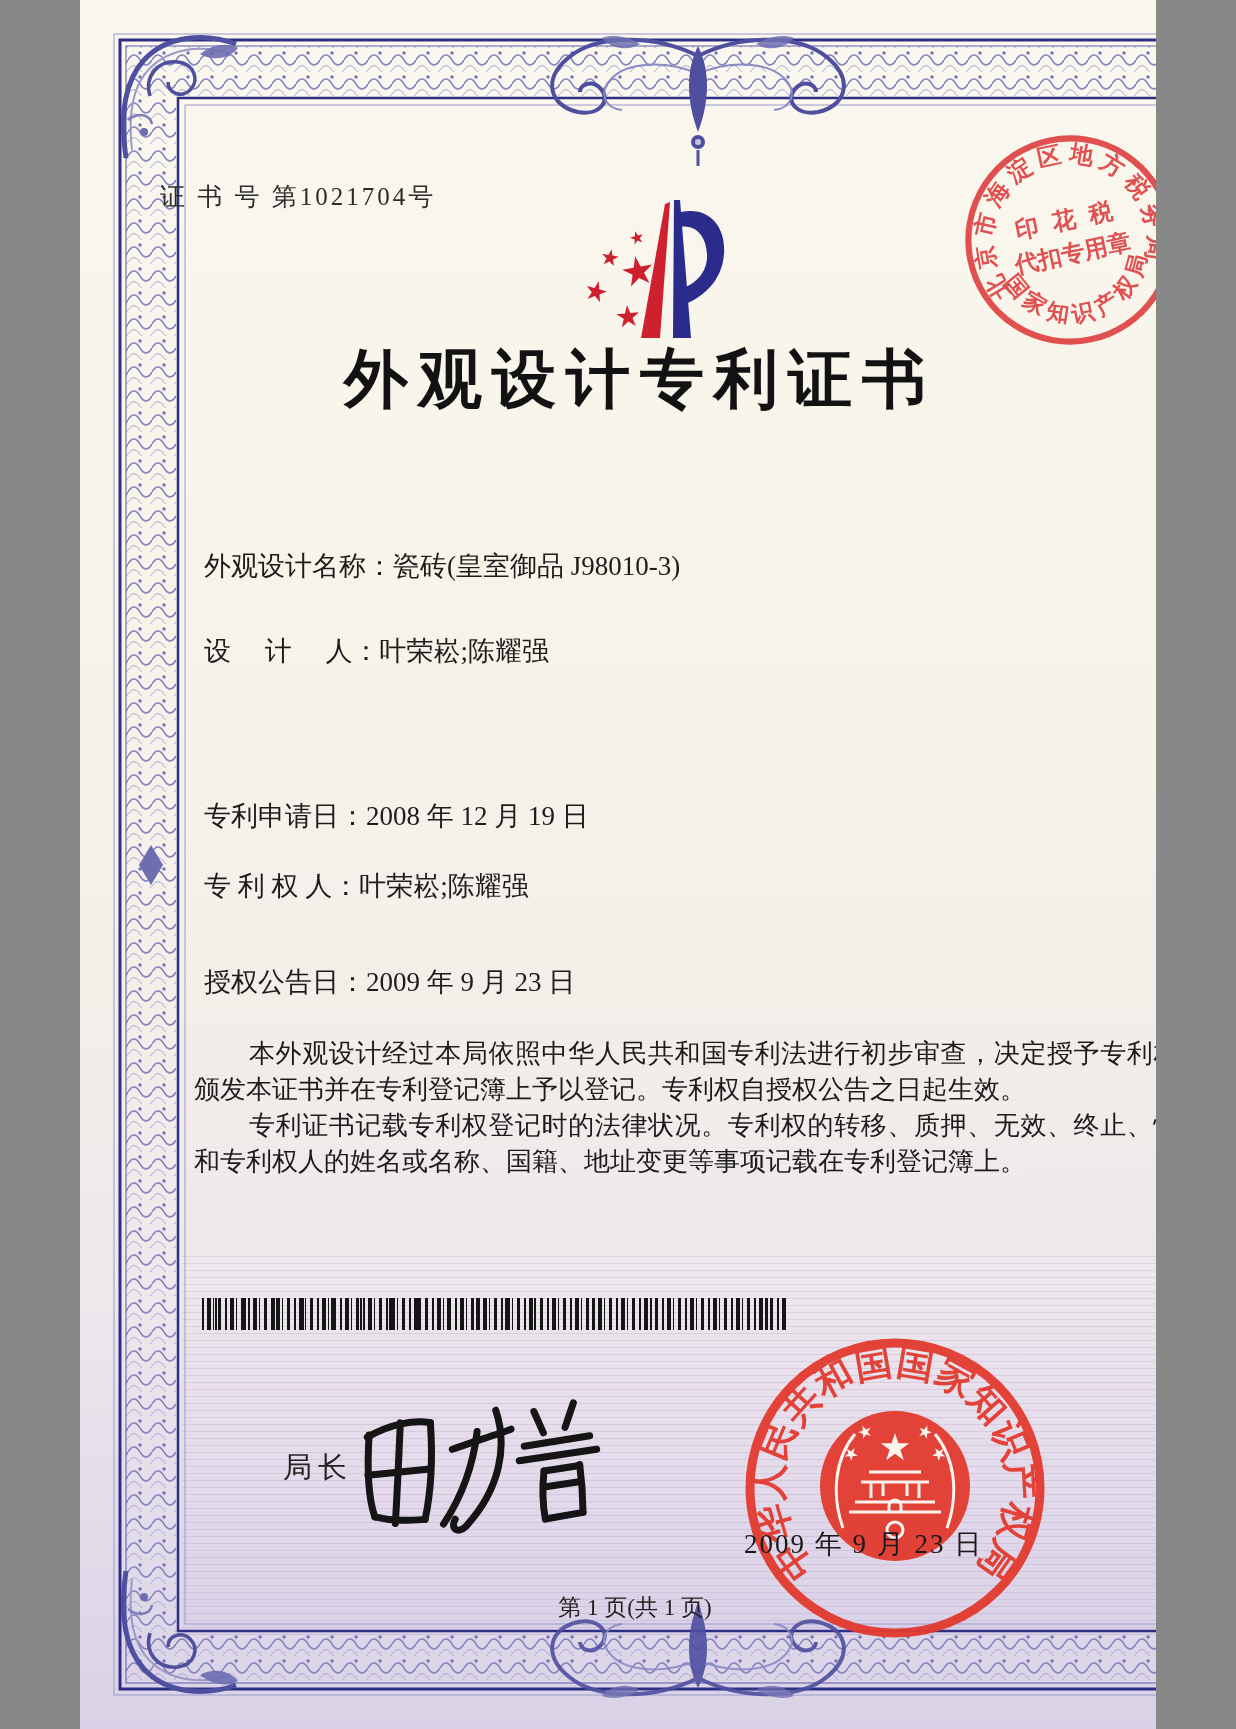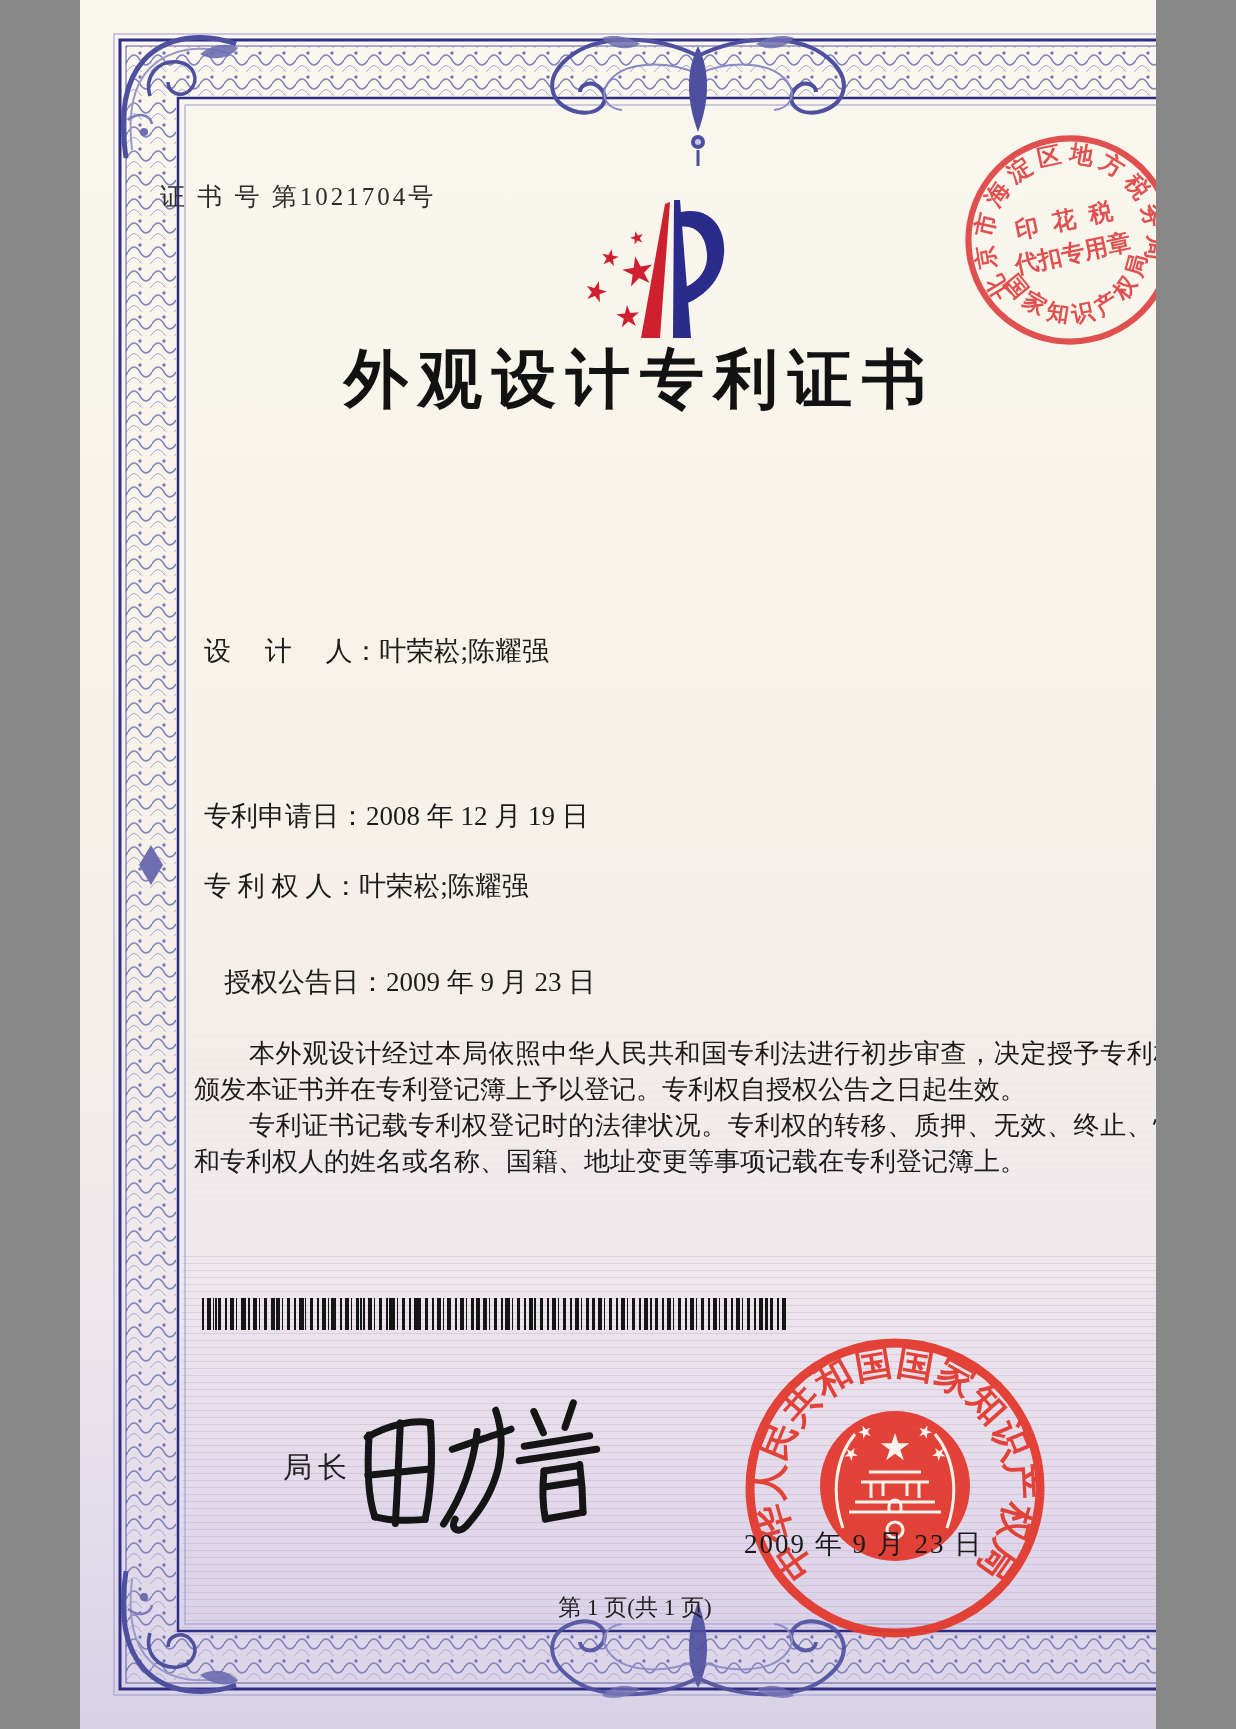--- a/index.html
+++ b/index.html
@@ -16,21 +16,21 @@
       linear-gradient(180deg, rgba(238,228,238,0) 0%, rgba(230,219,236,.45) 45%, rgba(216,207,231,.65) 100%);
   }
   .waves2{
     left:102px;top:1020px;width:1034px;height:240px;pointer-events:none;opacity:.45;
     background:repeating-linear-gradient(0deg, rgba(170,150,190,.12) 0 1px, rgba(255,255,255,0) 1px 8px);
   }
   .cert-no{left:80px;top:180px;font-size:25px;letter-spacing:3px;color:#2c2c2c;}
   .title{left:250px;top:336px;width:620px;text-align:center;font-size:64px;font-weight:bold;
          letter-spacing:10px;color:#121212;}
   .field{left:124px;font-size:27px;white-space:nowrap;color:#1c1c1c;}
-  .f1{top:548px;} .f2{top:633px;} .f3{top:716px;} .f4{top:798px;} .f5{top:868px;} .f6{top:964px;margin-left:20px;}
+  .f1{top:548px;} .f2{top:633px;} .f3{top:716px;} .f4{top:798px;} .f5{top:868px;} .f6{top:964px;}
   .body-text{left:114px;top:1036px;width:1012px;}
   .body-text p{margin:0;font-size:26px;line-height:36px;text-align:justify;text-indent:55px;color:#1b1b1b;}
   .barcode{
     left:122px;top:1298px;width:586px;height:32px;
     background:
       repeating-linear-gradient(90deg,#151515 0 2px,rgba(0,0,0,0) 2px 5px,#151515 5px 9px,rgba(0,0,0,0) 9px 11px,#151515 11px 12px,rgba(0,0,0,0) 12px 16px,#151515 16px 19px,rgba(0,0,0,0) 19px 23px),
       repeating-linear-gradient(90deg,rgba(0,0,0,0) 0 13px,#151515 13px 15px,rgba(0,0,0,0) 15px 29px);
   }
   .director-label{left:203px;top:1448px;font-size:29px;letter-spacing:6px;color:#222;}
   .sig{left:262px;top:1388px;}
@@ -136,20 +136,23 @@
       <text font-size="22" font-weight="bold" letter-spacing="5" text-anchor="middle">
         <textPath href="#stampBot" startOffset="50%">国家知识产权局</textPath>
       </text>
       <text x="115" y="103" font-size="23" font-weight="bold" letter-spacing="4" text-anchor="middle">印 花 税</text>
       <text x="115" y="136" font-size="23" font-weight="bold" text-anchor="middle">代扣专用章</text>
     </g>
   </svg>
 
   <div class="abs title">外观设计专利证书</div>
 
+  <div class="abs field f1">
+    <span>外观设计名称：</span><span>瓷砖(皇室御品 J98010-3)</span>
+  </div>
   <div class="abs field f2">
     <span>设　 计　 人：</span><span>叶荣崧;陈耀强</span>
   </div>
   <div class="abs field f4">
     <span>专利申请日：</span><span>2008 年 12 月 19 日</span>
   </div>
   <div class="abs field f5">
     <span>专 利 权 人：</span><span>叶荣崧;陈耀强</span>
   </div>
   <div class="abs field f6">

